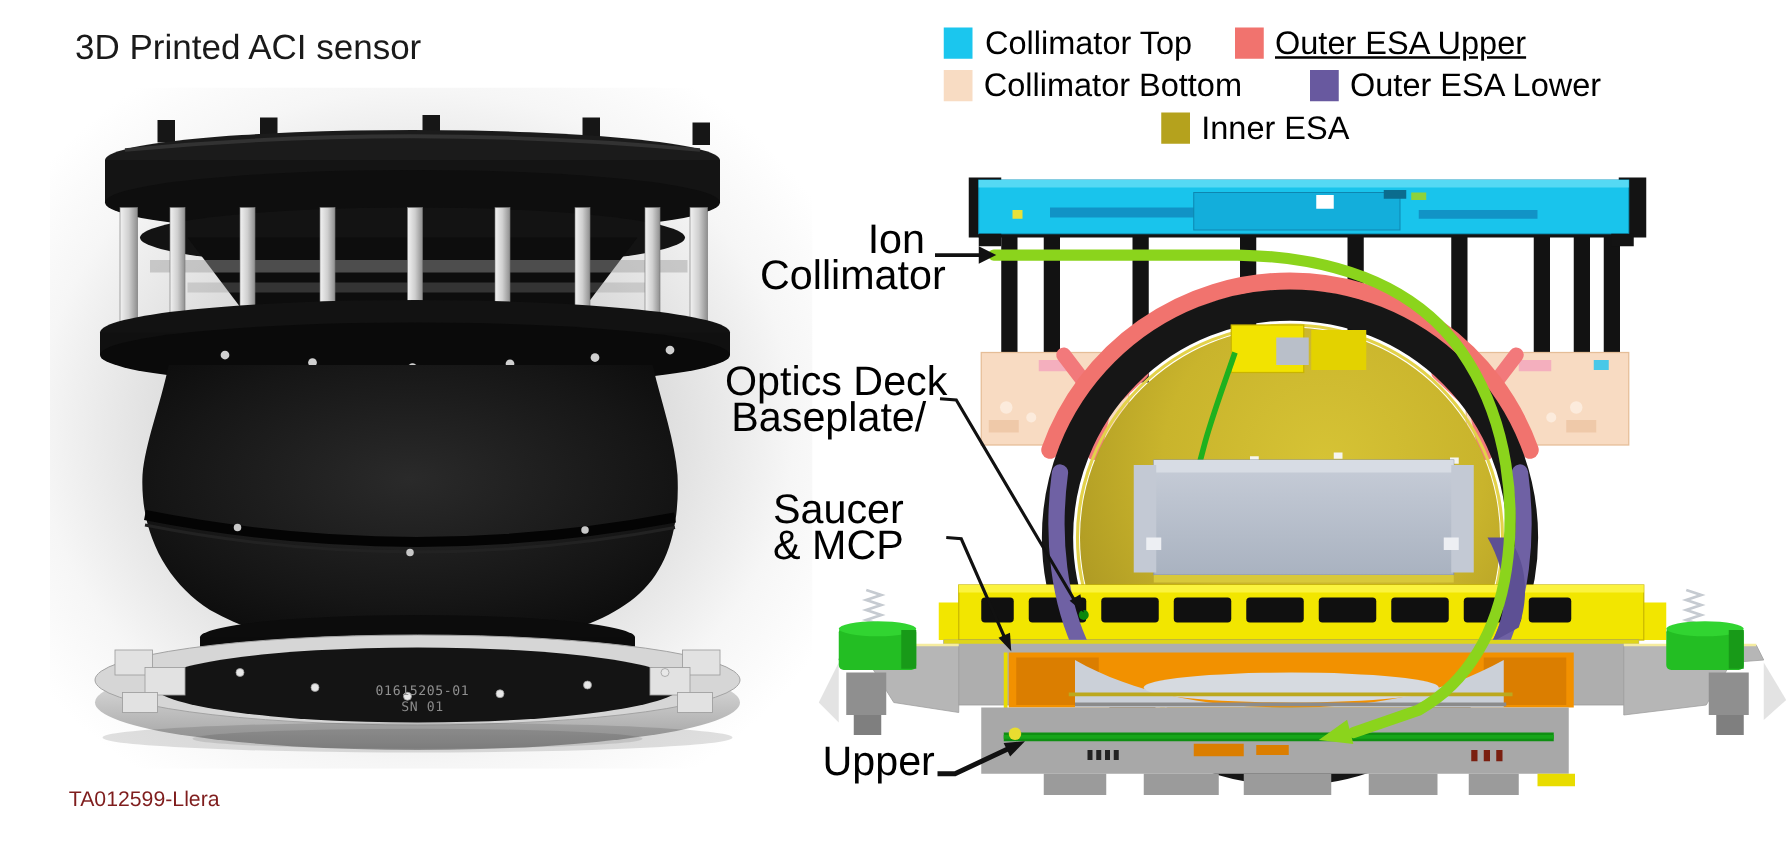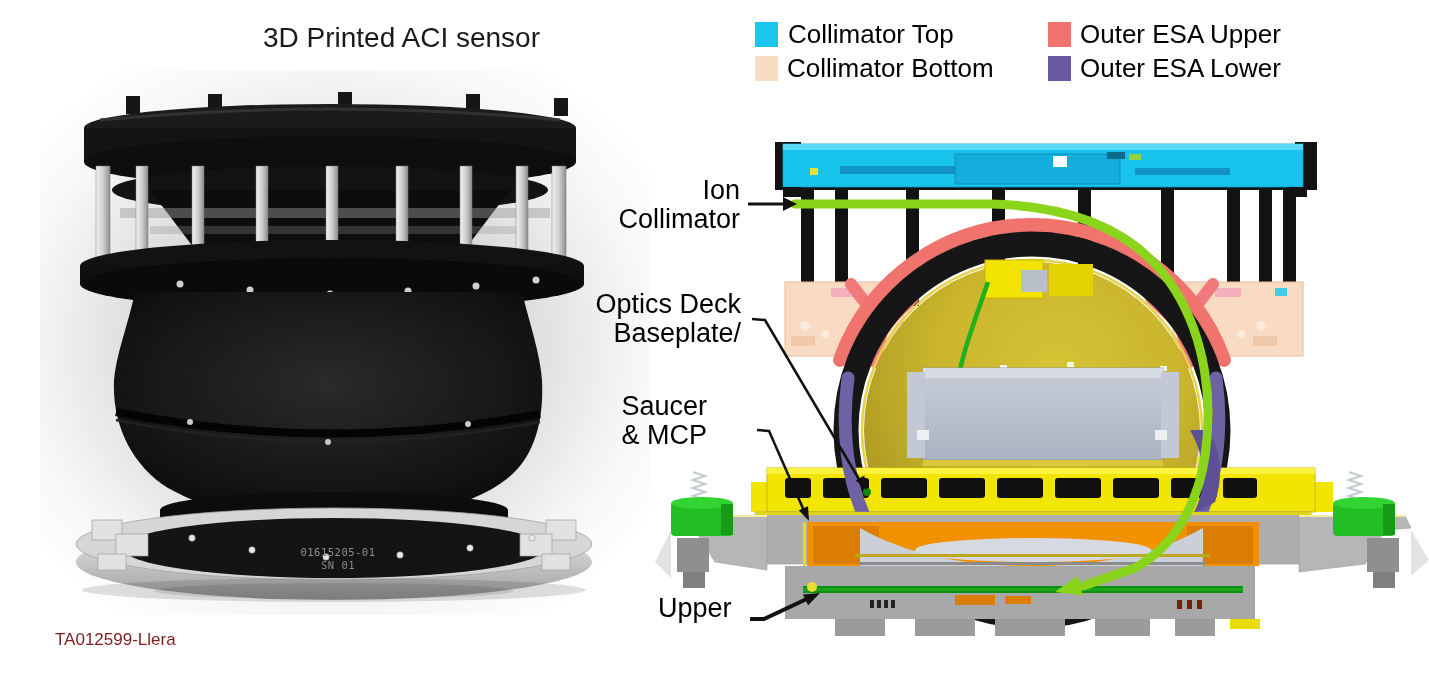--- a/index.html
+++ b/index.html
@@ -1,24 +1,24 @@
 <!DOCTYPE html>
 <html><head>
 <meta charset="utf-8">
 <style>
   html,body{margin:0;padding:0;background:#fff;}
   .stage{position:relative;width:1429px;height:688px;background:#fff;overflow:hidden;
          font-family:"Liberation Sans", sans-serif;color:#000;}
   .abs{position:absolute;}
-  .title{font-size:28px;text-align:right;color:#1a1a1a;}
+  .title{font-size:28px;text-align:left;color:#1a1a1a;}
   .caption{font-size:17px;color:#7f1d1d;}
   .legend-item{display:flex;align-items:center;gap:9px;height:28px;}
   .swatch{display:inline-block;width:23px;height:25px;flex:0 0 23px;}
   .legend-label{font-size:26px;line-height:28px;white-space:nowrap;}
-  .dlabel{font-size:27px;line-height:29px;white-space:nowrap;}
+  .dlabel{font-size:33px;line-height:29px;white-space:nowrap;}
   .tr{text-align:right;}
   svg{display:block;}
   svg text{font-family:"DejaVu Sans Mono", monospace;}
 </style>
 </head>
 <body>
 
 <div class="stage">
 
   <div class="abs title" style="left:60px;top:22px;width:480px;">3D Printed ACI sensor</div>
@@ -137,31 +137,35 @@
       <ellipse cx="294" cy="521" rx="180" ry="8" fill="#000" opacity="0.1"></ellipse>
     </g>
   </svg>
 
   <div class="abs caption" style="left:55px;top:630px;">TA012599-Llera</div>
 
   <div class="abs legend-item" style="left:755px;top:20px;gap:10px;">
     <span class="swatch" style="background: rgb(27, 198, 238);"></span>
     <span class="legend-label">Collimator Top</span>
   </div>
-  <div class="abs legend-item" style="left:1048px;top:20px;">
+  <div class="abs legend-item" style="left:988px;top:20px;text-decoration:underline;">
     <span class="swatch" style="background: rgb(241, 115, 110);"></span>
     <span class="legend-label">Outer ESA Upper</span>
   </div>
   <div class="abs legend-item" style="left:755px;top:54px;">
     <span class="swatch" style="background: rgb(248, 220, 195);"></span>
     <span class="legend-label">Collimator Bottom</span>
   </div>
   <div class="abs legend-item" style="left:1048px;top:54px;">
     <span class="swatch" style="background: rgb(104, 89, 159);"></span>
     <span class="legend-label">Outer ESA Lower</span>
+  </div>
+  <div class="abs legend-item" style="left:929px;top:88px;">
+    <span class="swatch" style="background: rgb(181, 162, 29);"></span>
+    <span class="legend-label">Inner ESA</span>
   </div>
 
   <svg class="abs" style="left:655px;top:130px;" width="774" height="558" viewBox="0 0 774 558">
     <defs>
       <radialGradient id="esaGrad" cx="0.58" cy="0.32" r="0.85">
         <stop offset="0" stop-color="#D6C335"></stop>
           <stop offset="0.45" stop-color="#C9B42C"></stop>
         <stop offset="0.8" stop-color="#AB9722"></stop>
           <stop offset="1" stop-color="#8F7C1A"></stop>
       </radialGradient>
@@ -352,19 +356,19 @@
   </svg>
 
   <div class="abs dlabel tr" style="left:608px;top:176px;width:132px;">
     <div>Ion</div>
     <div>Collimator</div>
   </div>
   <div class="abs dlabel tr" style="left:580px;top:290px;width:161px;">
     <div>Optics Deck</div>
     <div>Baseplate/</div>
   </div>
-  <div class="abs dlabel tr" style="left:588px;top:392px;width:119px;">
+  <div class="abs dlabel tr" style="left:604px;top:392px;width:119px;">
     <div>Saucer</div>
     <div>&amp; MCP</div>
   </div>
   <div class="abs dlabel" style="left:658px;top:594px;">Upper</div>
 
 </div>
 
 </body></html>

